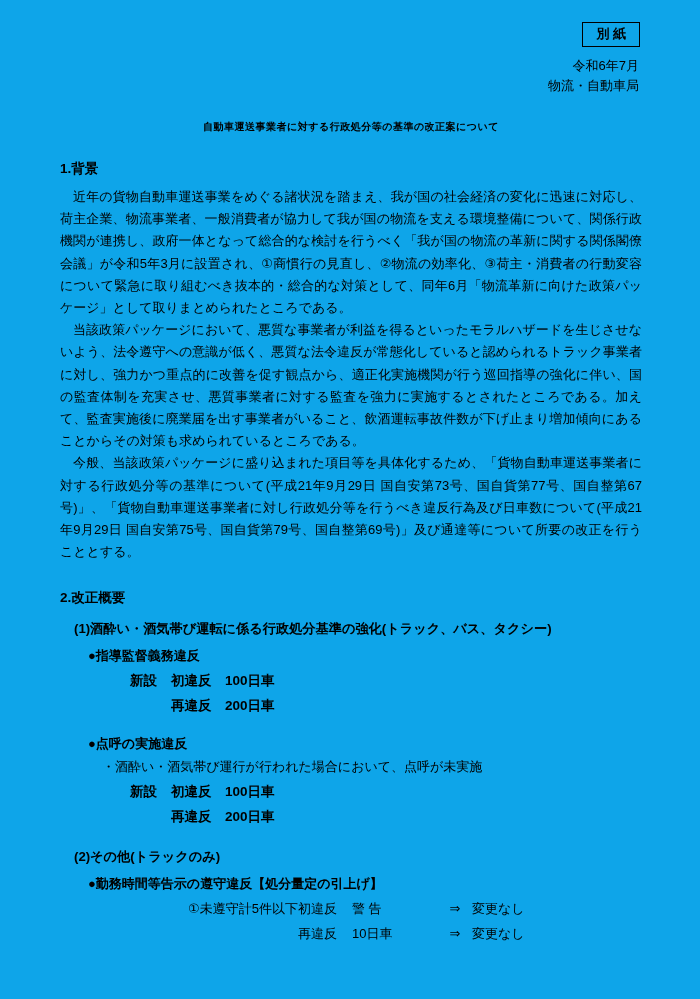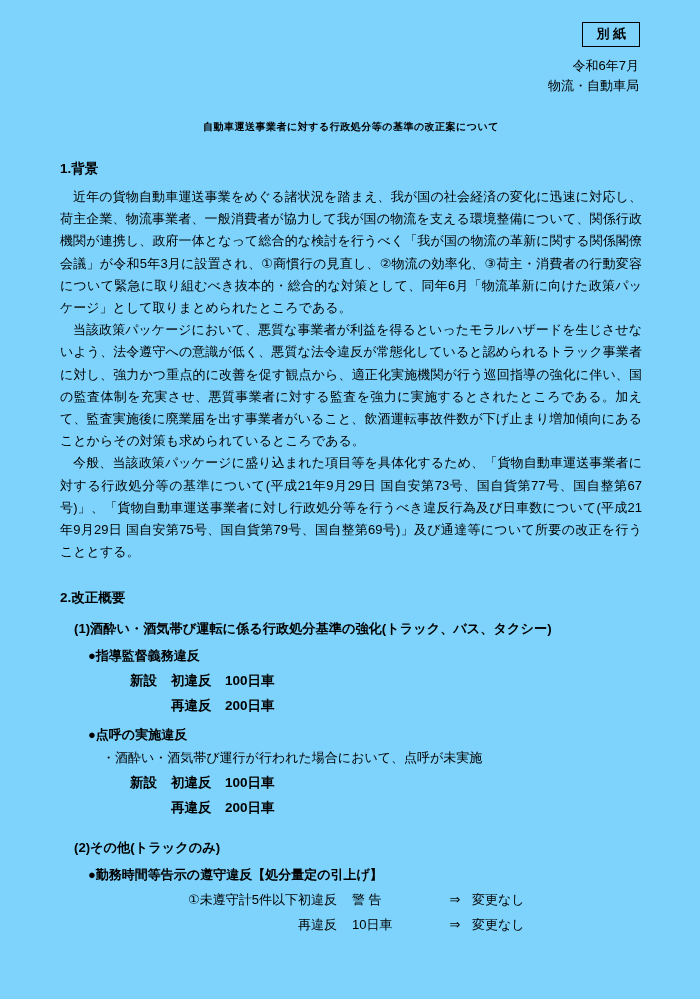--- a/index.html
+++ b/index.html
@@ -1,19 +1,19 @@
 <!DOCTYPE html>
 <html><head>
 <meta charset="utf-8">
 <style>
   * { margin:0; padding:0; box-sizing:border-box; }
   html,body { background:#e9e9e9; }
   body { font-family:"Liberation Sans","DejaVu Sans",sans-serif; color:#000; }
   .page {
-    width:700px; height:999px; margin:0 auto; background:#7dd3fc;
+    width:700px; height:999px; margin:0 auto; background:#0ea5e9;
     padding:22px 58px 10px 60px; overflow:hidden; position:relative;
   }
   
   .header { text-align:right; }
   .attachment-box {
     display:inline-block; border:1.5px solid #000; padding:2px 13px 3px 13px;
     font-size:13px; font-weight:bold; margin-right:2px;
   }
   .hdr-line { font-size:13px; line-height:20px; margin-right:3px; }
   .hdr-date { margin-top:9px; }
@@ -82,21 +82,21 @@
     <div>
       <div class="v-label">●指導監督義務違反</div>
       <div class="penalty">
         <span class="p-new">新設</span><span class="p-label">初違反</span><span class="p-value">100日車</span>
       </div>
       <div class="penalty">
         <span class="p-new"></span><span class="p-label">再違反</span><span class="p-value">200日車</span>
       </div>
     </div>
 
-    <div style="margin-top:5px;">
+    <div style="margin-top:14px;">
       <div class="v-label">●点呼の実施違反</div>
       <p class="v-desc">・酒酔い・酒気帯び運行が行われた場合において、点呼が未実施</p>
       <div class="penalty">
         <span class="p-new">新設</span><span class="p-label">初違反</span><span class="p-value">100日車</span>
       </div>
       <div class="penalty">
         <span class="p-new"></span><span class="p-label">再違反</span><span class="p-value">200日車</span>
       </div>
     </div>
 

